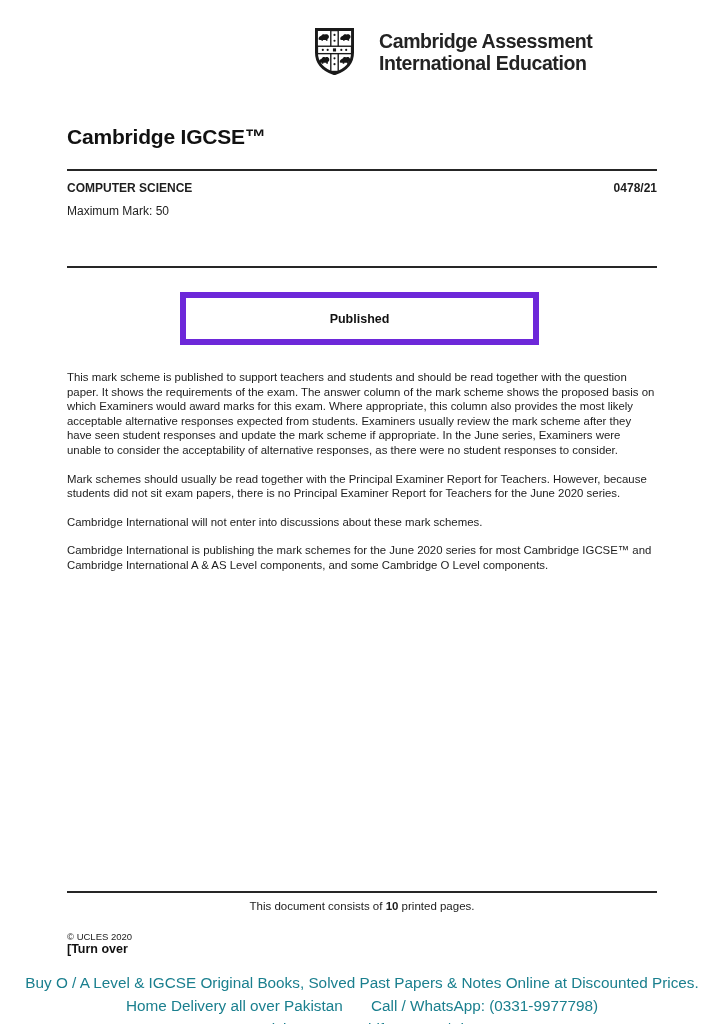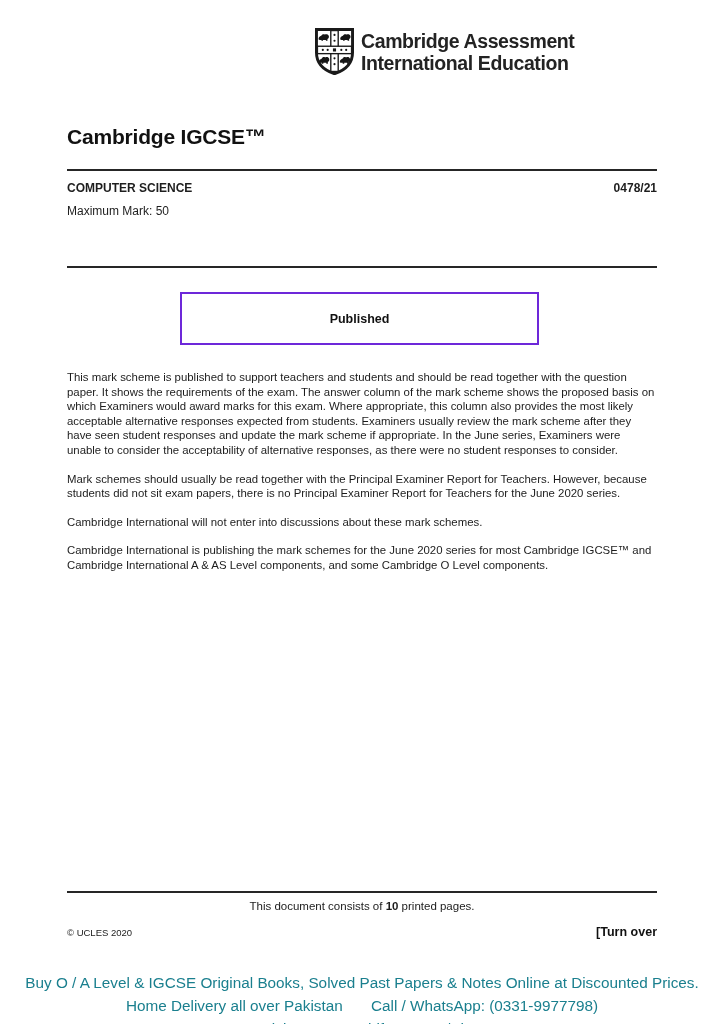--- a/index.html
+++ b/index.html
@@ -8,21 +8,21 @@
     width:724px; height:1024px;
     position:relative;
     font-family:"Liberation Sans", sans-serif;
     color:#1e1e1e;
     overflow:hidden;
   }
 
   
   .logo-row {
     position:absolute; top:28px; left:315px;
-    display:flex; align-items:center;
+    display:flex; align-items:center;gap:18px;
   }
   .shield { width:39px; height:47px; flex:0 0 auto; }
   .logo-text { margin-left:7px; }
   .logo-text .l1, .logo-text .l2 {
     font-size:19.5px; font-weight:700; letter-spacing:-0.4px;
     line-height:22px; color:#232323; white-space:nowrap;
   }
   .logo-text .l2 { font-weight:600; }
 
   
@@ -37,38 +37,38 @@
   .rule2 { top:266px; }
 
   
   .exam-grid { position:absolute; top:177px; left:67px; right:67px; font-size:12px; }
   .exam-row { display:flex; justify-content:space-between; line-height:23px; }
   .w700 { font-weight:700; }
 
   
   .published-box {
     position:absolute; top:292px; left:180px; width:359px; height:53px;
-    border:2px solid #6d28d9;
+    border:6px solid #6d28d9;
     display:flex; align-items:center; justify-content:center;
   }
   .published-box span { font-size:12.5px; font-weight:700; color:#111; }
 
   
   .paragraphs {
     position:absolute; top:370px; left:67px; width:589px;
     font-size:11.4px; line-height:14.6px; color:#1c1c1c;
   }
   .paragraphs p { margin:0 0 14px 0; }
 
   
   .bottom { position:absolute; top:891px; left:67px; right:67px; }
   .rule3 { height:2px; background:#262626; }
   .consists { text-align:center; font-size:11.5px; margin-top:7px; color:#1c1c1c; }
   .consists .pages { font-weight:700; }
-  .copy-row { display:flex; justify-content:space-between; align-items:baseline; margin-top:13px; }
+  .copy-row { display:flex; justify-content:space-between; align-items:baseline; margin-top:19px;flex-direction:column; }
   .copyright { font-size:9.5px; color:#222; }
   .turn-over { font-size:12.5px; font-weight:700; color:#111; }
 
   
   .ad-banner {
     position:absolute; top:971px; left:0; right:0;
     text-align:center; color:#1a7f8e;
     font-size:15.3px; line-height:23px; font-weight:400;
   }
   .ad-line2 span { display:inline-block; }

